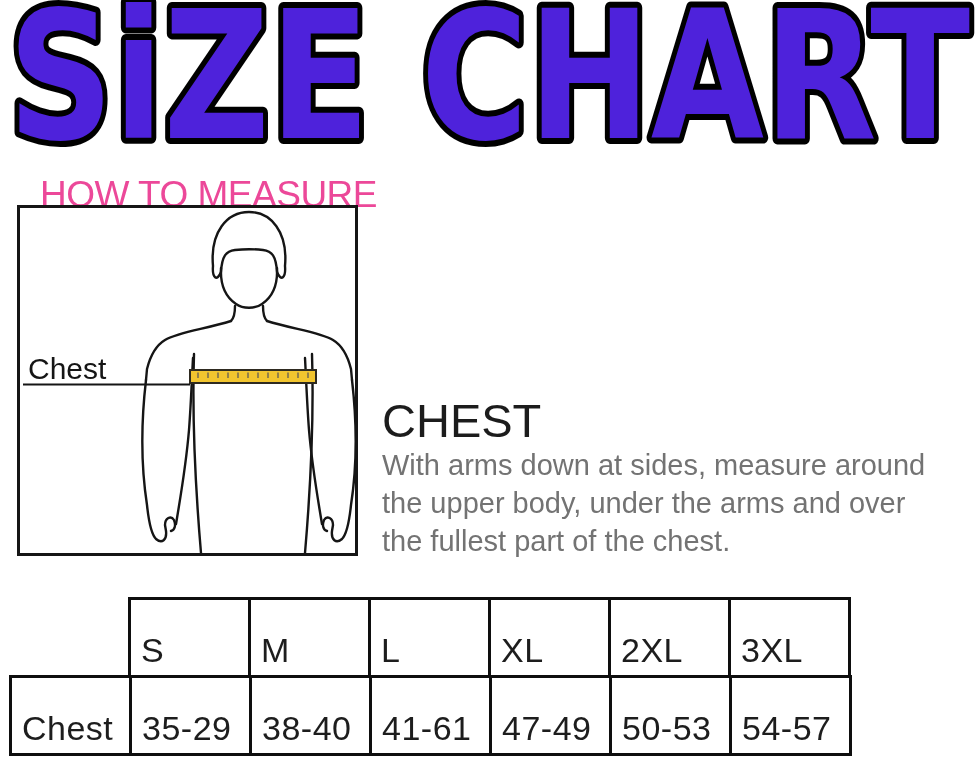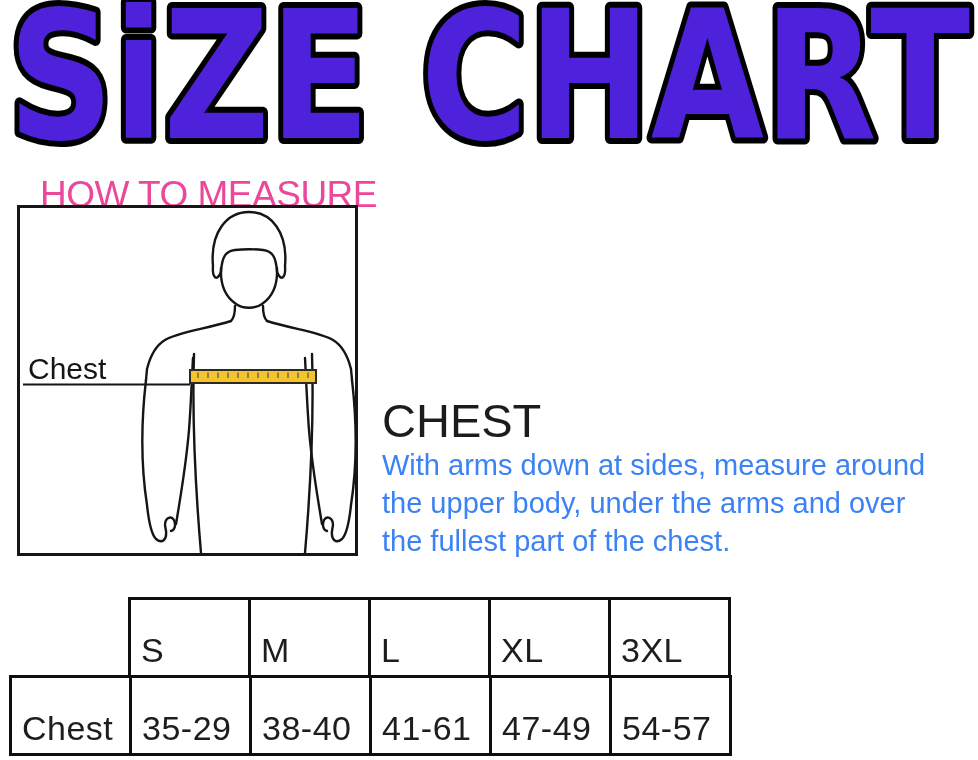--- a/index.html
+++ b/index.html
@@ -20,21 +20,21 @@
     border:3px solid #161616;background:#fff;
   }
   .measure-box svg{display:block;}
   
   .chest-heading{
     position:absolute;left:382px;top:393px;margin:0;
     font-size:47px;font-weight:400;color:#1c1c1c;
   }
   .chest-desc{
     position:absolute;left:382px;top:446px;margin:0;width:560px;
-    font-size:29px;line-height:38px;font-weight:400;color:#3b82f6;
+    font-size:29px;line-height:38px;font-weight:400;color:#737373;
   }
   
   .size-table{position:absolute;left:9px;top:597px;}
   .trow{display:flex;}
   .trow.head{margin-left:119px;}
   .trow.body{margin-top:-3px;}
   .cell{
     box-sizing:border-box;width:123px;height:81px;margin-right:-3px;
     border:3px solid #0e0e0e;background:#fff;
     display:flex;align-items:flex-end;
@@ -104,25 +104,27 @@
 
   <h3 class="chest-heading">CHEST</h3>
   <p class="chest-desc">With arms down at sides, measure around the upper body, under the arms and over the fullest part of the chest.</p>
 
   <div class="size-table">
     <div class="trow head">
       <div class="cell">S</div>
       <div class="cell">M</div>
       <div class="cell">L</div>
       <div class="cell">XL</div>
+      <div class="cell">2XL</div>
       <div class="cell">3XL</div>
     </div>
     <div class="trow body">
       <div class="cell">Chest</div>
       <div class="cell">35-29</div>
       <div class="cell">38-40</div>
       <div class="cell">41-61</div>
       <div class="cell">47-49</div>
+      <div class="cell">50-53</div>
       <div class="cell">54-57</div>
     </div>
   </div>
 
 </div>
 
 </body></html>

